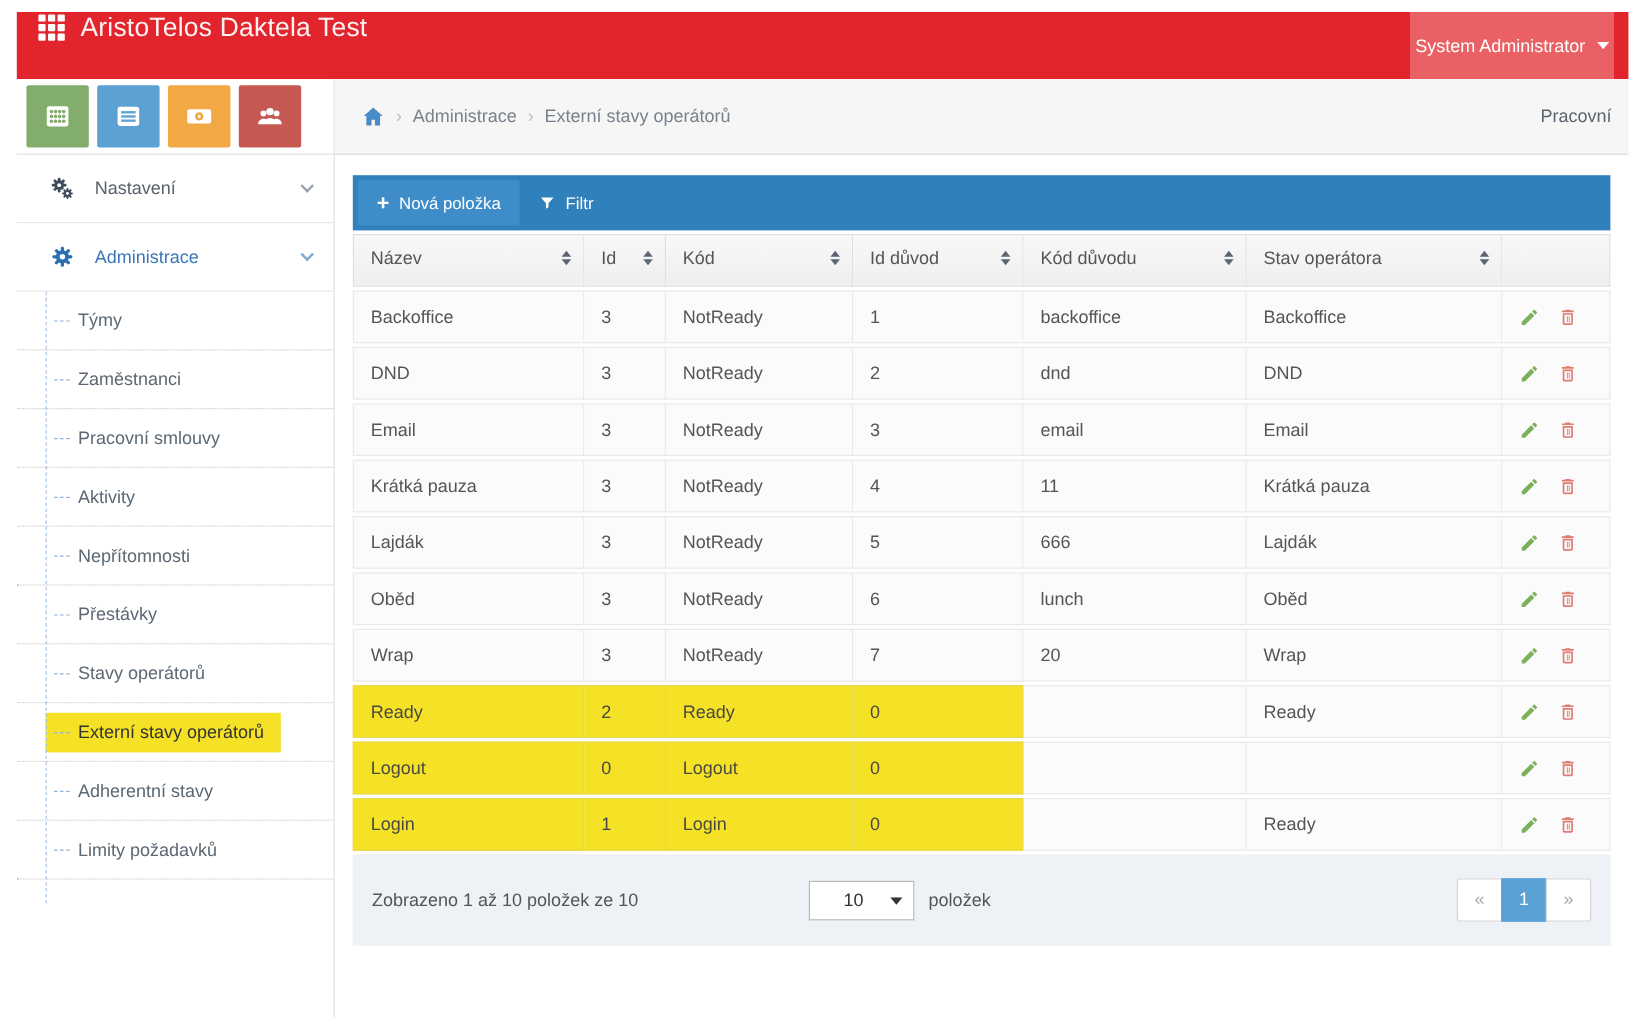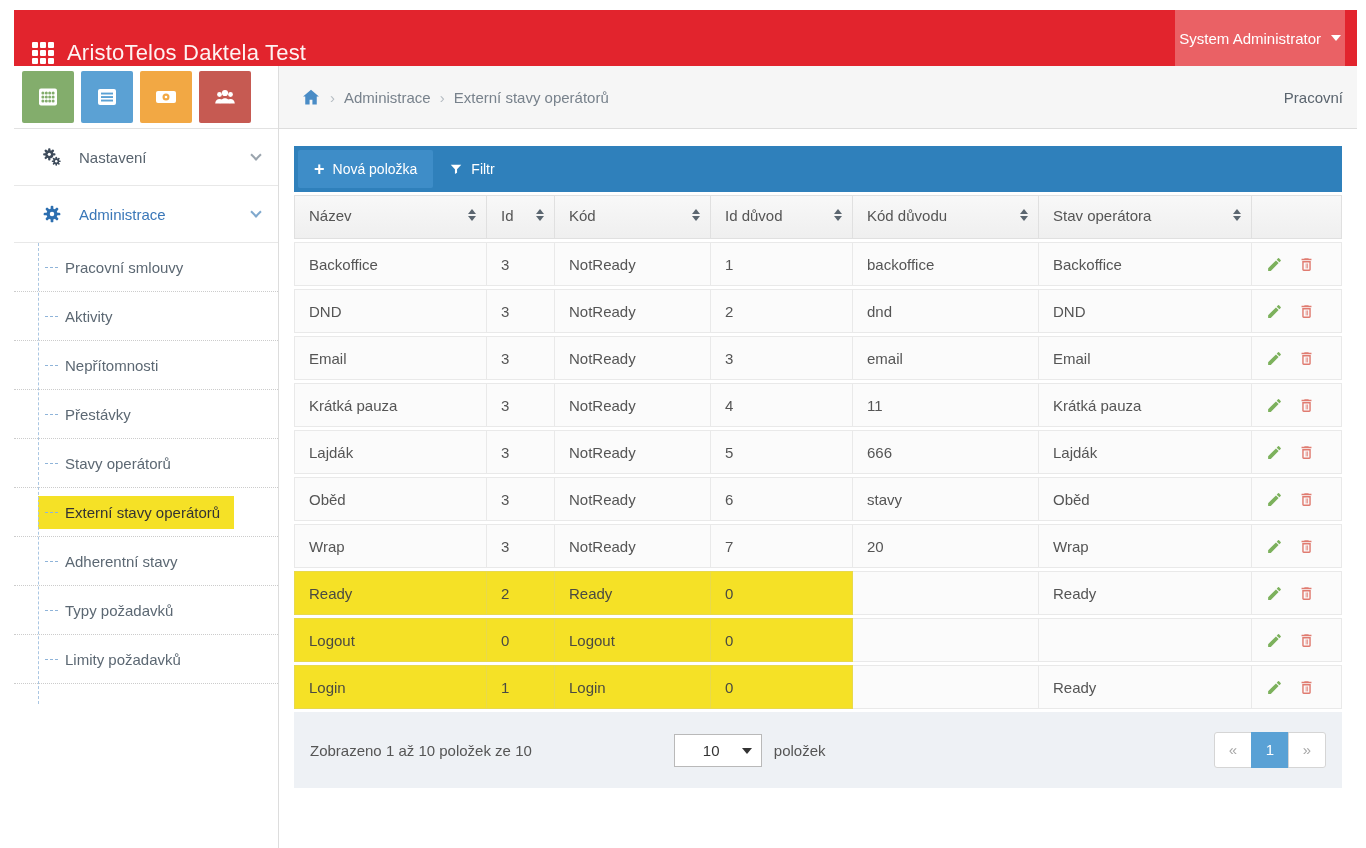--- a/index.html
+++ b/index.html
@@ -1,21 +1,21 @@
 <!DOCTYPE html>
 <html><head>
 <meta charset="utf-8">
 <style>
   * { box-sizing: border-box; margin: 0; padding: 0; }
   html,body { width:1366px; height:848px; background:#fff; overflow:hidden;
     font-family:"Liberation Sans", sans-serif; color:#555; }
   .page { margin:10px 9px 0 14px; width:1343px; }
 
   
-  .app-header { height:56px; background:#e2242d; display:flex; align-items:flex-end; }
+  .app-header { height:56px; background:#e2242d; display:flex; align-items:flex-start; }
   .brand { display:flex; align-items:center; gap:13px; padding-left:18px; }
   .grid-9 { display:grid; grid-template-columns:repeat(3,6px); grid-template-rows:repeat(3,6px); gap:2px; }
   .grid-9 i { background:#fff; border-radius:1px; }
   .app-title { color:#fef2f2; font-size:22px; font-weight:400; letter-spacing:.2px; }
   .user-menu { margin-left:auto; margin-right:12px; height:56px; background:#ea6165;
     display:flex; align-items:center; gap:10px; padding:0 4px; cursor:pointer; }
   .user-menu span { color:#fff; font-size:15px; }
   .caret-down { width:0; height:0; border-left:5px solid transparent; border-right:5px solid transparent; border-top:6px solid #fff; }
 
   
@@ -204,20 +204,32 @@
           <circle cx="12" cy="12" r="2.7" fill="#fff"></circle>
         </svg>
         <span class="lbl">Administrace</span>
         <span class="chev"></span>
       </div>
 
       <div class="tree">
           <div class="tree-item">
     <span class="hlwrap">
               <span class="dash"></span>
+              <span class="lbl">Týmy</span>
+            </span>
+  </div>
+          <div class="tree-item">
+    <span class="hlwrap">
+              <span class="dash"></span>
+              <span class="lbl">Zaměstnanci</span>
+            </span>
+  </div>
+          <div class="tree-item">
+    <span class="hlwrap">
+              <span class="dash"></span>
               <span class="lbl">Pracovní smlouvy</span>
             </span>
   </div>
           <div class="tree-item">
     <span class="hlwrap">
               <span class="dash"></span>
               <span class="lbl">Aktivity</span>
             </span>
   </div>
           <div class="tree-item">
@@ -241,26 +253,20 @@
           <div class="tree-item active">
     <span class="hlwrap">
               <span class="dash"></span>
               <span class="lbl">Externí stavy operátorů</span>
             </span>
   </div>
           <div class="tree-item">
     <span class="hlwrap">
               <span class="dash"></span>
               <span class="lbl">Adherentní stavy</span>
-            </span>
-  </div>
-          <div class="tree-item">
-    <span class="hlwrap">
-              <span class="dash"></span>
-              <span class="lbl">Typy požadavků</span>
             </span>
   </div>
           <div class="tree-item">
     <span class="hlwrap">
               <span class="dash"></span>
               <span class="lbl">Limity požadavků</span>
             </span>
   </div>
         </div>
     </div>
@@ -469,21 +475,21 @@
           <rect fill="#e07b70" x="13.1" y="10.5" width="1.1" height="7"></rect>
         </svg>
       </span>
     </td>
   </tr>
               <tr>
     <td class="data">Oběd</td>
     <td class="data">3</td>
     <td class="data">NotReady</td>
     <td class="data">6</td>
-    <td class="data">stavy</td>
+    <td class="data">lunch</td>
     <td class="data">Oběd</td>
     <td class="actions">
       <span class="act">
         <svg viewBox="0 0 24 24">
           <path fill="#7cb15c" d="M3 17.25V21h3.75L17.81 9.94l-3.75-3.75L3 17.25zM20.71 7.04c.39-.39.39-1.02 0-1.41l-2.34-2.34a.9959.9959 0 0 0-1.41 0l-1.83 1.83 3.75 3.75 1.83-1.83z"></path>
         </svg>
       </span>
       <span class="act">
         <svg viewBox="0 0 24 24">
           <path fill="#e07b70" d="M16 9v10H8V9h8m-1.5-6h-5l-1 1H5v2h14V4h-3.5l-1-1zM18 7H6v12c0 1.1.9 2 2 2h8c1.1 0 2-.9 2-2V7z"></path>

